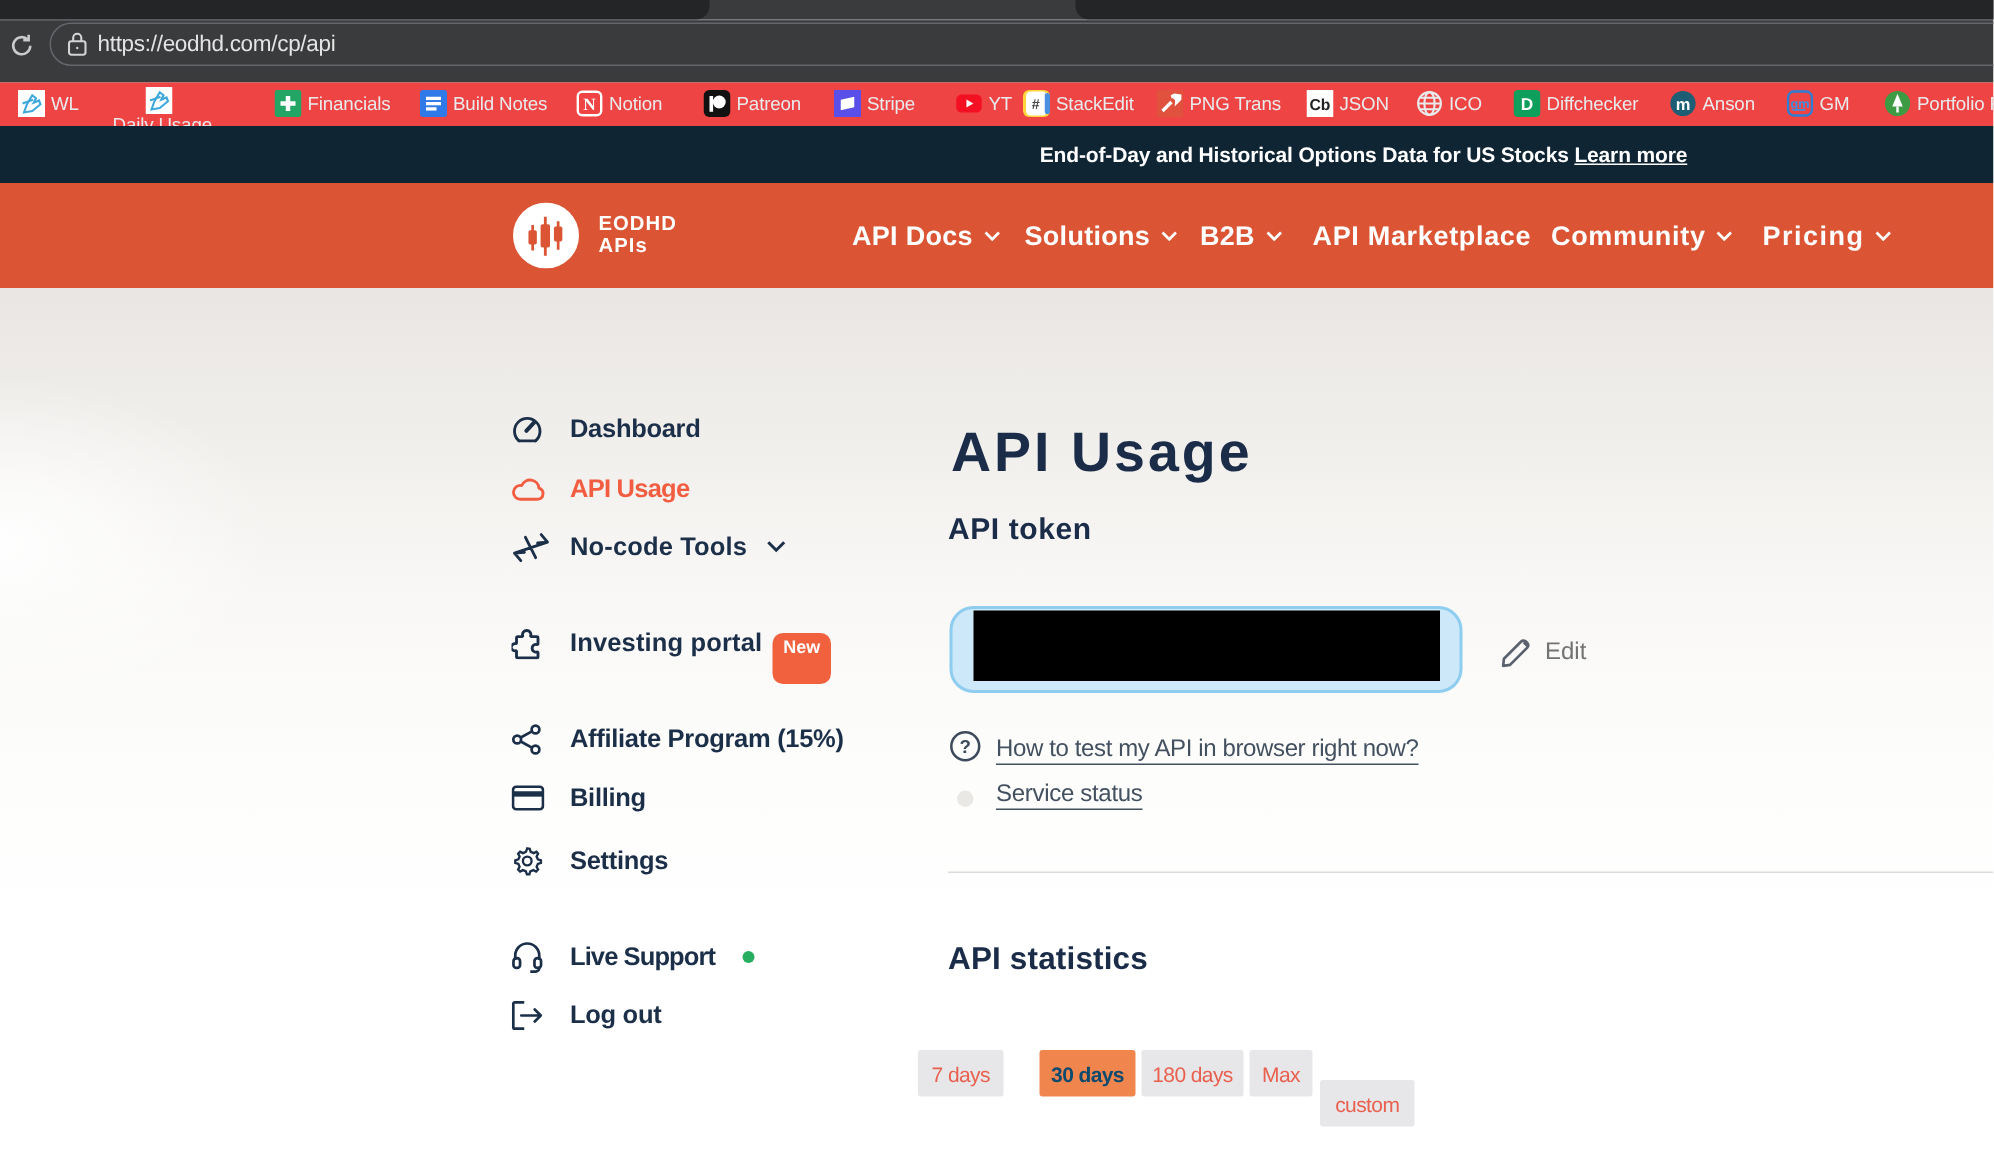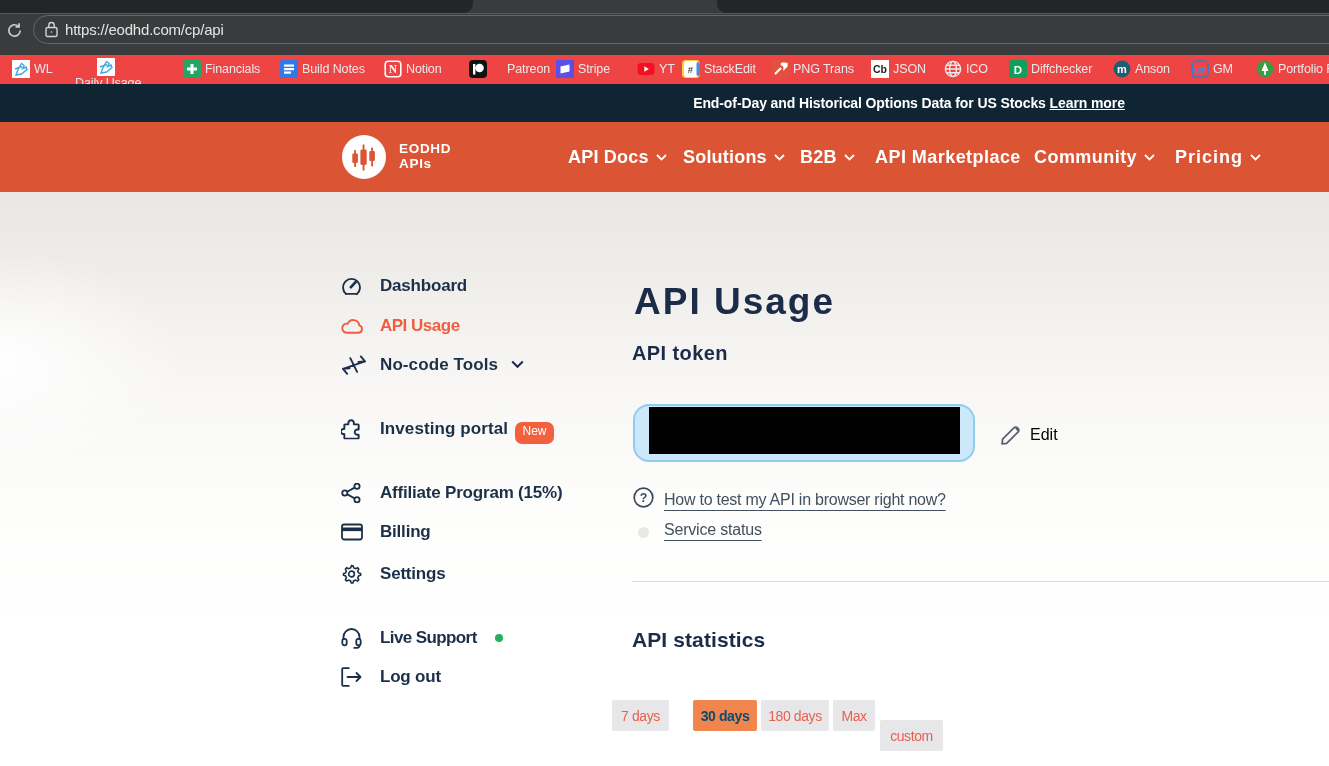--- a/index.html
+++ b/index.html
@@ -33,21 +33,21 @@
   
   .sitem { position:absolute; left:380px; transform:translateY(-50%); color:#1c2f49; font-weight:bold; font-size:17px; letter-spacing:-0.2px; white-space:nowrap; display:flex; align-items:center; }
   .sic { position:absolute; left:341px; transform:translateY(-50%); }
   .orange { color:#f25c41; }
   
   #h1 { left:634px; top:281px; color:#1b2c49; font-size:37px; font-weight:bold; letter-spacing:2.0px; }
   #h2 { left:632px; top:342px; color:#1b2c49; font-size:20px; font-weight:bold; letter-spacing:0.4px; }
   #tokenbox { left:633px; top:404px; width:342px; height:58px; background:#cce8f9; border:2px solid #8ecdef; border-radius:16px; }
   #tokenblack { left:649px; top:407px; width:311px; height:47px; background:#000; }
   #editwrap { left:1000px; top:423px; }
-  #editwrap span { position:absolute; left:30px; top:4px; color:#000000; font-size:16px; line-height:16px; }
+  #editwrap span { position:absolute; left:30px; top:4px; color:#737373; font-size:16px; line-height:16px; }
   #qicon { left:633px; top:487px; }
   #link1 { left:664px; top:491px; color:#43505f; font-size:16px; letter-spacing:-0.25px; text-decoration:underline; text-underline-offset:5px; }
   #graydot { left:638px; top:527px; width:11px; height:11px; border-radius:50%; background:#e9e8e5; }
   #link2 { left:664px; top:521px; color:#43505f; font-size:16px; letter-spacing:-0.2px; text-decoration:underline; text-underline-offset:5px; }
   #divider { left:632px; top:581px; width:697px; height:1px; background:#dcdcda; }
   #h3 { left:632px; top:628px; color:#1b2c49; font-size:21px; font-weight:bold; letter-spacing:0.1px; }
   .btn { position:absolute; top:700px; height:31px; background:#e7e6e9; color:#e9614e; font-size:14px; letter-spacing:-0.4px; display:flex; align-items:center; justify-content:center; border-radius:2px; }
   .btn.sel { background:#f0854e; color:#0c4a6e; font-weight:bold; }
 </style>
 </head>
@@ -105,21 +105,21 @@
       </svg>
       <span class="lb">Build Notes</span>
     </div>
   <div class="bm" style="left:384px;">
       <svg class="ic" viewBox="0 0 18 18">
         <rect x="1.2" y="1.2" width="15.6" height="15.6" rx="3" fill="none" stroke="#fff" stroke-width="1.6"></rect>
         <text x="9" y="13.2" text-anchor="middle" font-size="11.5" font-weight="bold" fill="#fff" font-family="Liberation Serif">N</text>
       </svg>
       <span class="lb">Notion</span>
     </div>
-  <div class="bm" style="left:469px;gap:16px;">
+  <div class="bm" style="left:469px;">
       <svg class="ic" viewBox="0 0 18 18">
         <rect width="18" height="18" rx="4" fill="#111"></rect>
         <circle cx="10.5" cy="8" r="4.3" fill="#fff"></circle>
         <rect x="4" y="4" width="2.4" height="10.5" fill="#fff"></rect>
       </svg>
       <span class="lb">Patreon</span>
     </div>
   <div class="bm" style="left:556px;">
       <svg class="ic" viewBox="0 0 18 18">
         <rect width="18" height="18" fill="#5a4fe8"></rect>
@@ -249,21 +249,21 @@
       <path d="M2 13.8 L24 6.4 M2 13.8 l6.6 -0.6 M2 13.8 l4.2 5 M24 6.4 l-6.6 0.6 M24 6.4 l-4.2 -5 M9.3 3.2 l6.8 13.6" stroke-linecap="round"></path>
     </svg>
   <div class="sitem" style="top:365px;letter-spacing:0.1px;">No-code Tools</div>
   <svg class="abs" style="left:511px;top:360px;" width="13" height="9" viewBox="0 0 13 9" fill="none" stroke="#1c2f49" stroke-width="2">
       <path d="M1.2 1.5 l5.3 5.3 L11.8 1.5"></path>
     </svg>
   <svg class="sic" style="top:429px;" width="21" height="21" viewBox="0 0 22 22" fill="none" stroke="#1c2f49" stroke-width="2" stroke-linejoin="round">
       <path d="M4.2 6.2 h3.1 a0.5 0.5 0 0 0 0.5 -0.6 a2.9 2.9 0 0 1 2.8 -3.7 a2.9 2.9 0 0 1 2.8 3.7 a0.5 0.5 0 0 0 0.5 0.6 h3.9 a0.7 0.7 0 0 1 0.7 0.7 v4.3 a0.5 0.5 0 0 1 -0.65 0.5 a2.7 2.7 0 0 0 -3.45 2.6 a2.7 2.7 0 0 0 3.45 2.6 a0.5 0.5 0 0 1 0.65 0.5 v3 a0.7 0.7 0 0 1 -0.7 0.7 H4.2 a0.7 0.7 0 0 1 -0.7 -0.7 v-3.8 a0.5 0.5 0 0 0 -0.6 -0.5 a2.6 2.6 0 0 1 -3 -2.1 a2.6 2.6 0 0 1 3 -2.9 a0.5 0.5 0 0 0 0.6 -0.5 V6.9 a0.7 0.7 0 0 1 0.7 -0.7 Z"></path>
     </svg>
   <div class="sitem" style="top:429px;letter-spacing:0.1px;">Investing portal</div>
-  <div class="abs" style="left:515px;top:422px;width:39px;height:22px;background:#f2613e;border-radius:7px;color:#fff;font-size:12px;font-weight:normal;text-align:center;line-height:18px;">New</div>
+  <div class="abs" style="left:515px;top:422px;width:39px;height:34px;background:#f2613e;border-radius:7px;color:#fff;font-size:12px;font-weight:bold;text-align:center;line-height:18px;">New</div>
   <svg class="sic" style="top:492.6px;" width="20" height="21" viewBox="0 0 20 21" fill="none" stroke="#1c2f49" stroke-width="1.8">
       <circle cx="16" cy="3.8" r="2.6"></circle>
       <circle cx="3.8" cy="10.5" r="2.6"></circle>
       <circle cx="16" cy="17.2" r="2.6"></circle>
       <path d="M6.2 9.2 L13.6 5.1 M6.2 11.8 L13.6 15.9"></path>
     </svg>
   <div class="sitem" style="top:492.6px;letter-spacing:-0.2px;">Affiliate Program (15%)</div>
   <svg class="sic" style="top:532.4px;" width="22" height="18" viewBox="0 0 22 18" fill="none" stroke="#1c2f49" stroke-width="1.8">
       <rect x="1" y="1.5" width="20" height="15" rx="2.2"></rect>
       <rect x="1" y="4.5" width="20" height="3.6" fill="#1c2f49" stroke="none"></rect>

